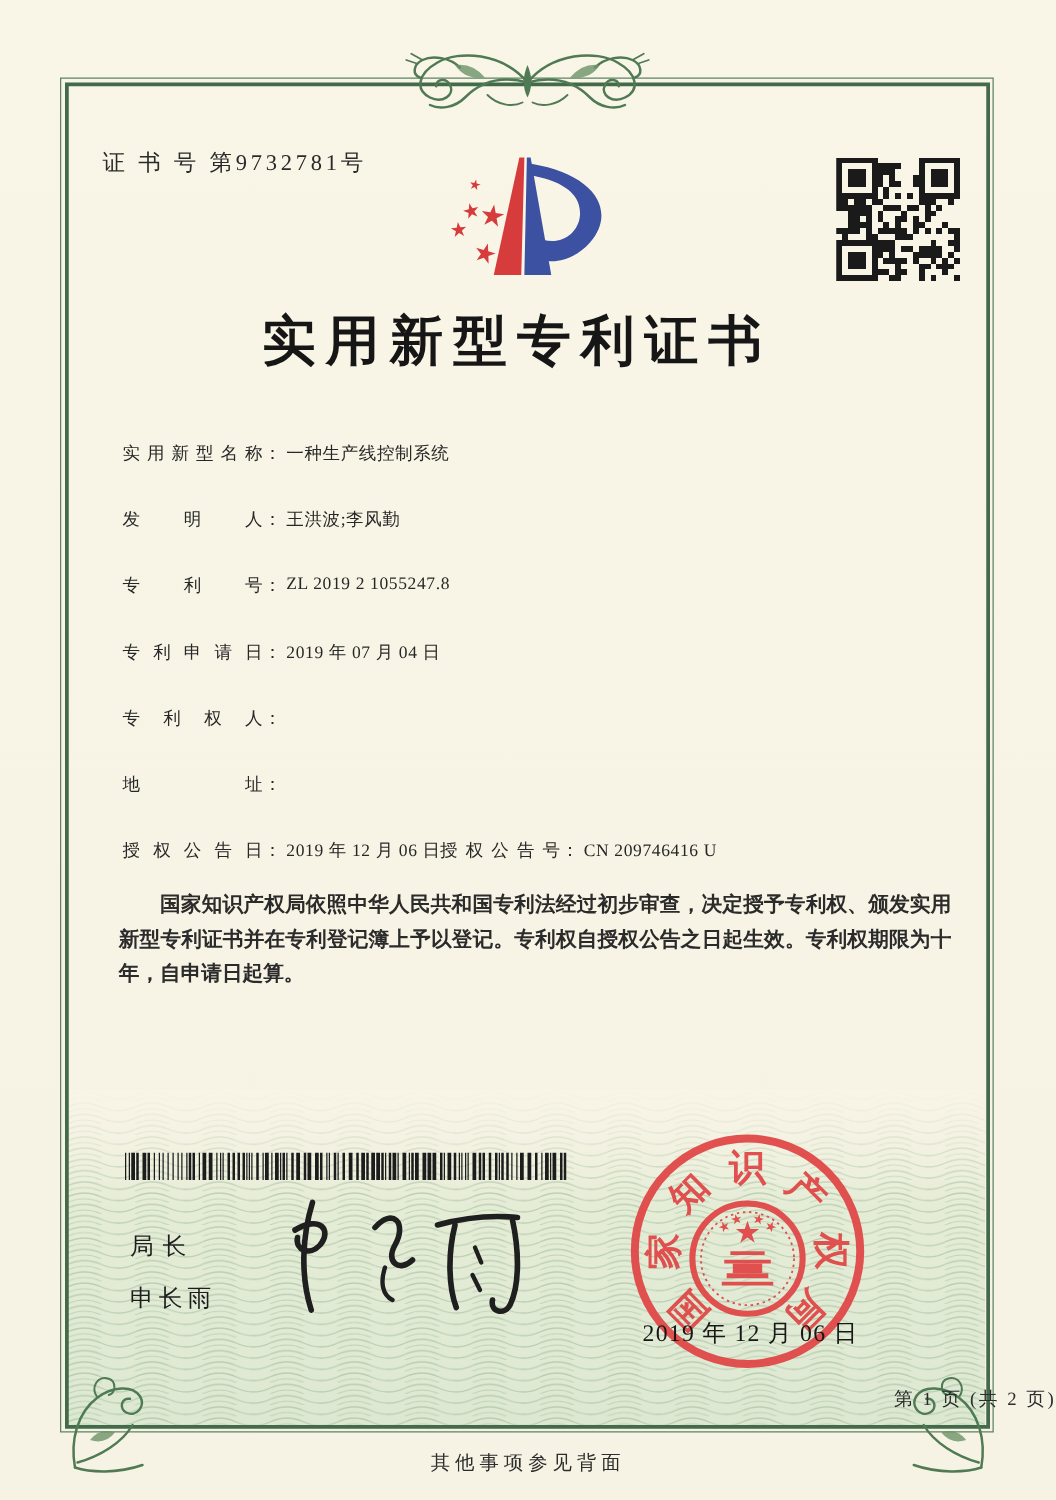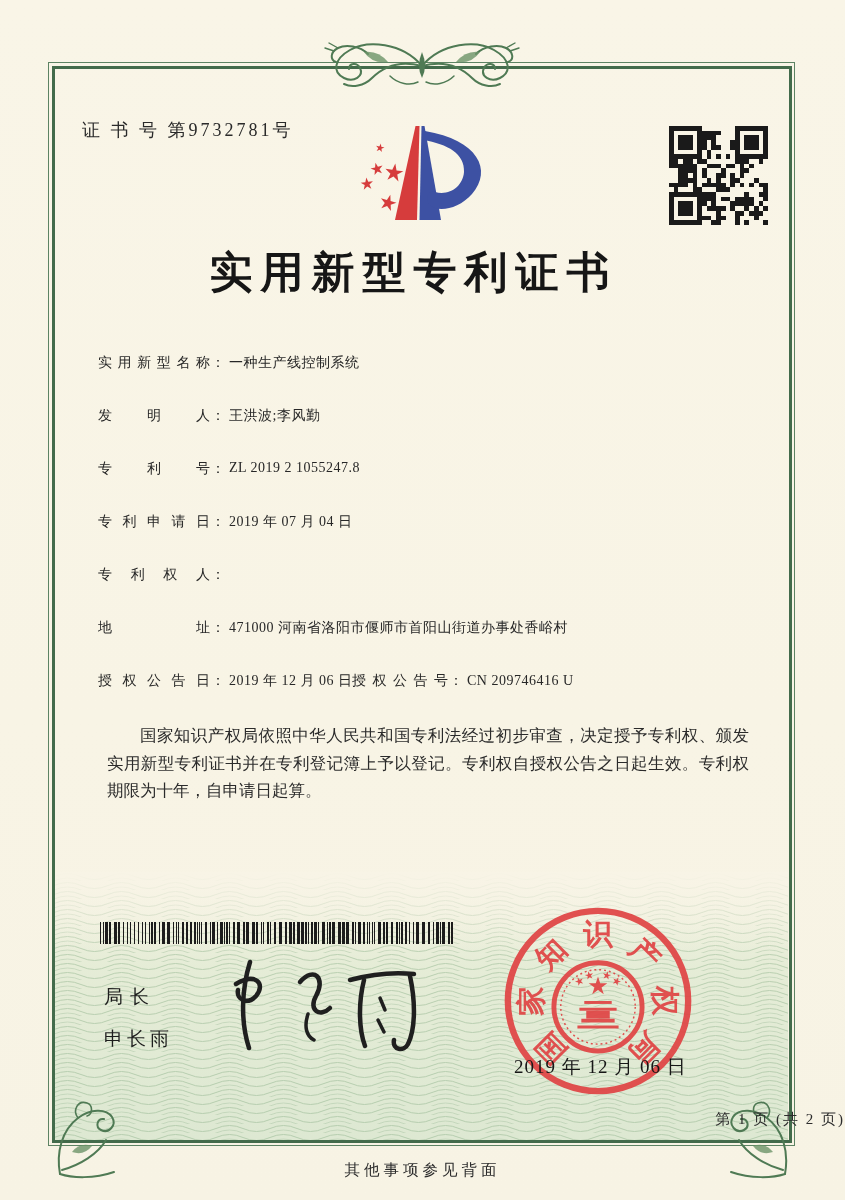--- a/index.html
+++ b/index.html
@@ -23,21 +23,21 @@
   .frow{position:relative;display:flex;align-items:flex-start;height:18px;margin-bottom:35px;
         font-size:14px;white-space:nowrap;}
   .flabel{display:inline-block;width:112px;text-align:justify;text-align-last:justify;
           -moz-text-align-last:justify;color:#272727;}
   .fcolon{margin:0 4px 0 1px;}
   .fvalue{color:#272727;letter-spacing:0.5px;}
   .pair2{position:absolute;left:254px;top:0;display:flex;align-items:baseline;}
   .pair2 .flabel{width:96px;}
   
   .paras{left:95px;top:710px;width:666px;font-size:16.5px;line-height:1.68;text-align:justify;color:#2b2b2b;}
-  .paras p{margin:12px;text-indent:2em;}
+  .paras p{margin:0;text-indent:2em;font-weight:bold;}
   
   .band-tint{left:54px;top:872px;width:734px;height:269px;
     background:linear-gradient(180deg,rgba(229,237,218,0) 0%,rgba(226,235,212,0.85) 35%,#dde8d2 100%);}
   .band-waves{left:54px;top:872px;opacity:.5;}
   .band-fade{left:54px;top:872px;width:734px;height:80px;
     background:linear-gradient(180deg,#f8f4e6 0%,rgba(248,244,230,0) 100%);}
   
   .barcode{left:100px;top:922px;}
   .director-label{left:104px;top:984px;font-size:19px;letter-spacing:7px;color:#1d1d1d;}
   .director-name{left:104px;top:1026px;font-size:19px;letter-spacing:4px;color:#1d1d1d;}
@@ -387,21 +387,20 @@
       <span class="fcolon">：</span>
     <span class="fvalue">2019 年 07 月 04 日</span>
   </div>
   <div class="frow">
     <span class="flabel">专利权人</span>
       <span class="fcolon">：</span>
   </div>
   <div class="frow">
     <span class="flabel">地址</span>
       <span class="fcolon">：</span>
-    <span class="fvalue">471000 河南省洛阳市偃师市首阳山街道办事处香峪村</span>
   </div>
   <div class="frow">
     <span class="flabel">授权公告日</span>
       <span class="fcolon">：</span>
     <span class="fvalue">2019 年 12 月 06 日</span>
     <span class="pair2">
       <span class="flabel">授权公告号</span>
         <span class="fcolon">：</span>
       <span class="fvalue">CN 209746416 U</span>
     </span>

